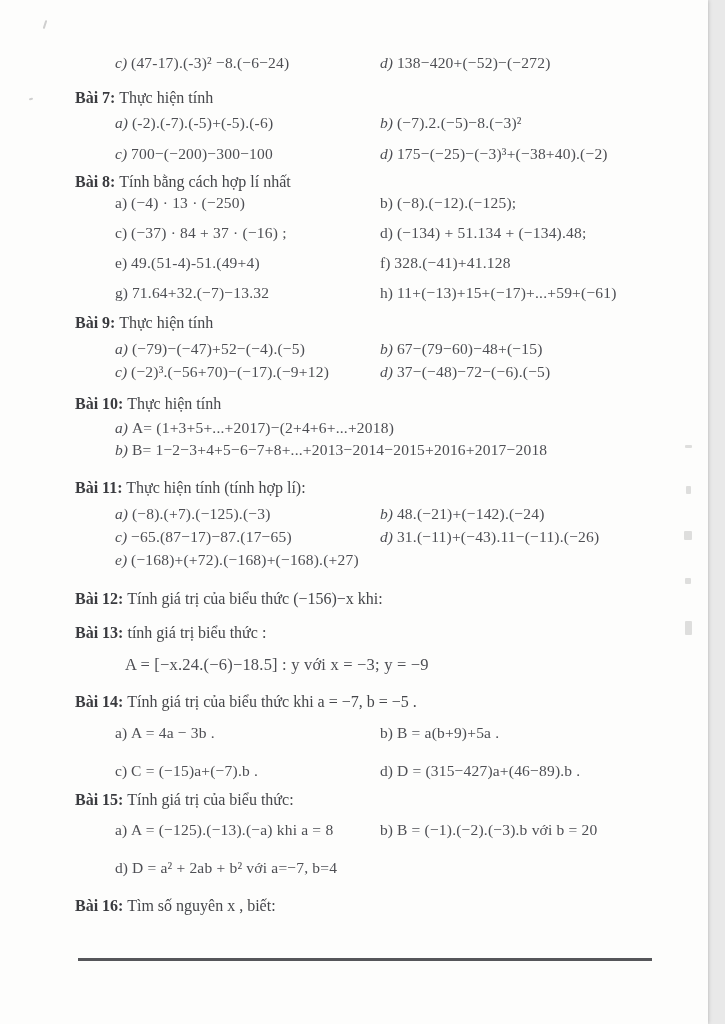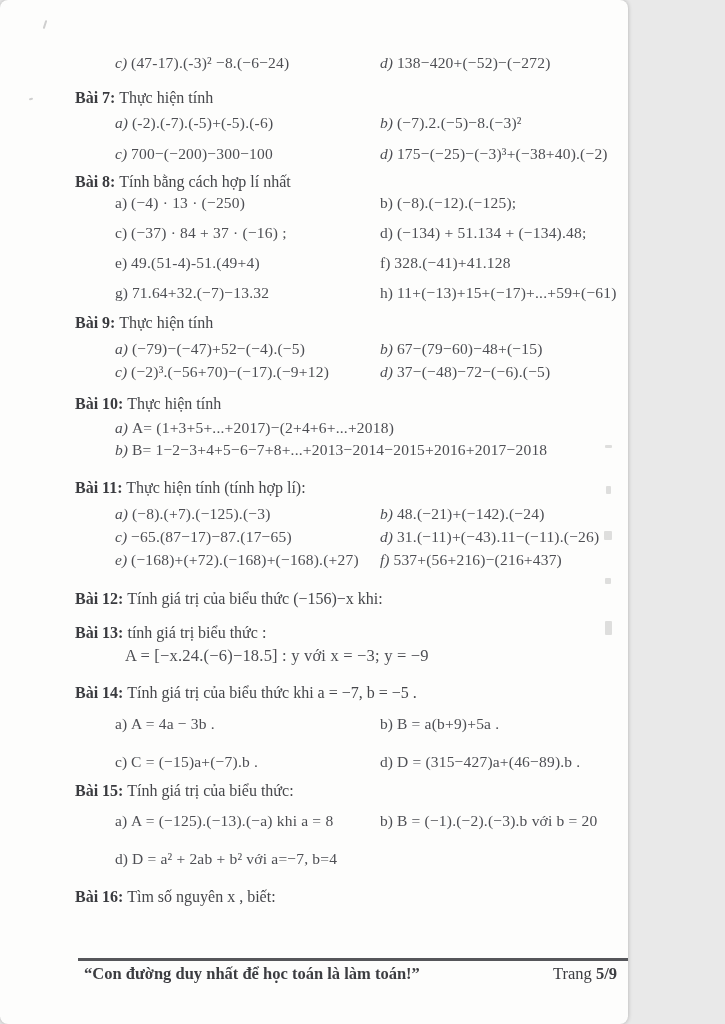--- a/index.html
+++ b/index.html
@@ -1,25 +1,24 @@
 <!DOCTYPE html>
 <html><head>
 <meta charset="utf-8">
 <style>
   html,body{margin:0;padding:0;background:#e9e9e9;}
   .page{
     position:relative;
-    width:628px;height:1024px;
+    width:708px;height:1024px;
     background:#fdfdfc;
     overflow:hidden;
     font-family:"Liberation Serif","DejaVu Serif",serif;
     color:#4d4e53;
     font-size:15.5px;
     box-shadow:0 0 4px rgba(0,0,0,.25);
-    border-radius:8px;
   }
   .content{
     position:absolute;left:0;top:0;right:0;
     padding:52px 40px 0 75px;
   }
   .exercise{margin:0;}
   .ex-header{margin:0;line-height:21px;font-size:16px;color:#45464a;}
   .ex-label{font-weight:bold;color:#3a3b3f;}
   .ex-title{color:#45464a;}
   .items{
@@ -40,21 +39,21 @@
   [data-name="exercise-bai-8"] .items{margin-top:0;row-gap:9px;}
   [data-name="exercise-bai-9"]{margin-top:9px;}
   [data-name="exercise-bai-9"] .items{margin-top:5px;row-gap:2px;}
   [data-name="exercise-bai-10"]{margin-top:11px;}
   [data-name="exercise-bai-10"] .items{margin-top:3px;row-gap:1px;grid-template-columns:1fr;}
   [data-name="exercise-bai-11"]{margin-top:17px;}
   [data-name="exercise-bai-11"] .items{margin-top:5px;row-gap:2px;}
   [data-name="exercise-bai-12"]{margin-top:18px;}
   [data-name="exercise-bai-12"] .items{margin-top:9px;grid-template-columns:157px 146px 1fr;}
   [data-name="exercise-bai-13"]{margin-top:13px;}
-  [data-name="exercise-bai-13"] .items{margin-top:2px;grid-template-columns:1fr;padding-left:50px;font-size:16.5px;}
+  [data-name="exercise-bai-13"] .items{margin-top:11px;grid-template-columns:1fr;padding-left:50px;font-size:16.5px;}
   [data-name="exercise-bai-14"]{margin-top:16px;}
   [data-name="exercise-bai-14"] .items{margin-top:10px;row-gap:17px;}
   [data-name="exercise-bai-15"]{margin-top:8px;}
   [data-name="exercise-bai-15"] .items{margin-top:9px;row-gap:17px;}
   [data-name="exercise-bai-16"]{margin-top:17px;}
 
   
   [data-name="exercise-intro"] .letter,
   [data-name="exercise-bai-7"] .letter,
   [data-name="exercise-bai-9"] .letter,
@@ -141,21 +140,20 @@
         </div>
       </section>
       <section class="exercise" data-name="exercise-bai-11">
         <p class="ex-header" data-name="exercise-header"><span class="ex-label" data-name="exercise-label">Bài 11:</span> <span class="ex-title" data-name="exercise-title">Thực hiện tính (tính hợp lí):</span></p>
         <div class="items" data-name="exercise-items">
           <div class="item" data-name="exercise-item"><span class="letter" data-name="item-letter">a)</span><span class="expr" data-name="item-expression">(−8).(+7).(−125).(−3)</span></div>
           <div class="item" data-name="exercise-item"><span class="letter" data-name="item-letter">b)</span><span class="expr" data-name="item-expression">48.(−21)+(−142).(−24)</span></div>
           <div class="item" data-name="exercise-item"><span class="letter" data-name="item-letter">c)</span><span class="expr" data-name="item-expression">−65.(87−17)−87.(17−65)</span></div>
           <div class="item" data-name="exercise-item"><span class="letter" data-name="item-letter">d)</span><span class="expr" data-name="item-expression">31.(−11)+(−43).11−(−11).(−26)</span></div>
           <div class="item" data-name="exercise-item"><span class="letter" data-name="item-letter">e)</span><span class="expr" data-name="item-expression">(−168)+(+72).(−168)+(−168).(+27)</span></div>
-          <div class="item" data-name="exercise-item"><span class="letter" data-name="item-letter">f)</span><span class="expr" data-name="item-expression">537+(56+216)−(216+437)</span></div>
         </div>
       </section>
       <section class="exercise" data-name="exercise-bai-12">
         <p class="ex-header" data-name="exercise-header"><span class="ex-label" data-name="exercise-label">Bài 12:</span> <span class="ex-title" data-name="exercise-title">Tính giá trị của biểu thức (−156)−x khi:</span></p>
       </section>
       <section class="exercise" data-name="exercise-bai-13">
         <p class="ex-header" data-name="exercise-header"><span class="ex-label" data-name="exercise-label">Bài 13:</span> <span class="ex-title" data-name="exercise-title">tính giá trị biểu thức :</span></p>
         <div class="items" data-name="exercise-items">
           <div class="item" data-name="exercise-item"><span class="expr" data-name="item-expression">A = [−x.24.(−6)−18.5] : y  với  x = −3; y = −9</span></div>
         </div>
@@ -185,19 +183,15 @@
   <div class="bleed" data-name="bleed-through-marks">
     <i class="b1"></i>
       <i class="b2"></i>
       <i class="b3"></i>
       <i class="b4"></i>
       <i class="b5"></i>
   </div>
 
   <div class="footer" data-name="page-footer">
     <div class="footer-rule" data-name="footer-rule"></div>
-    <div class="footer-row" data-name="footer-row">
-      <span class="footer-quote" data-name="footer-quote">“Con đường duy nhất để học toán là làm toán!”</span>
-      <span class="page-num" data-name="page-number"><span data-name="page-number-label">Trang</span> <span class="num" data-name="page-number-value">5/9</span></span>
-    </div>
   </div>
 
 </div>
 
 </body></html>

